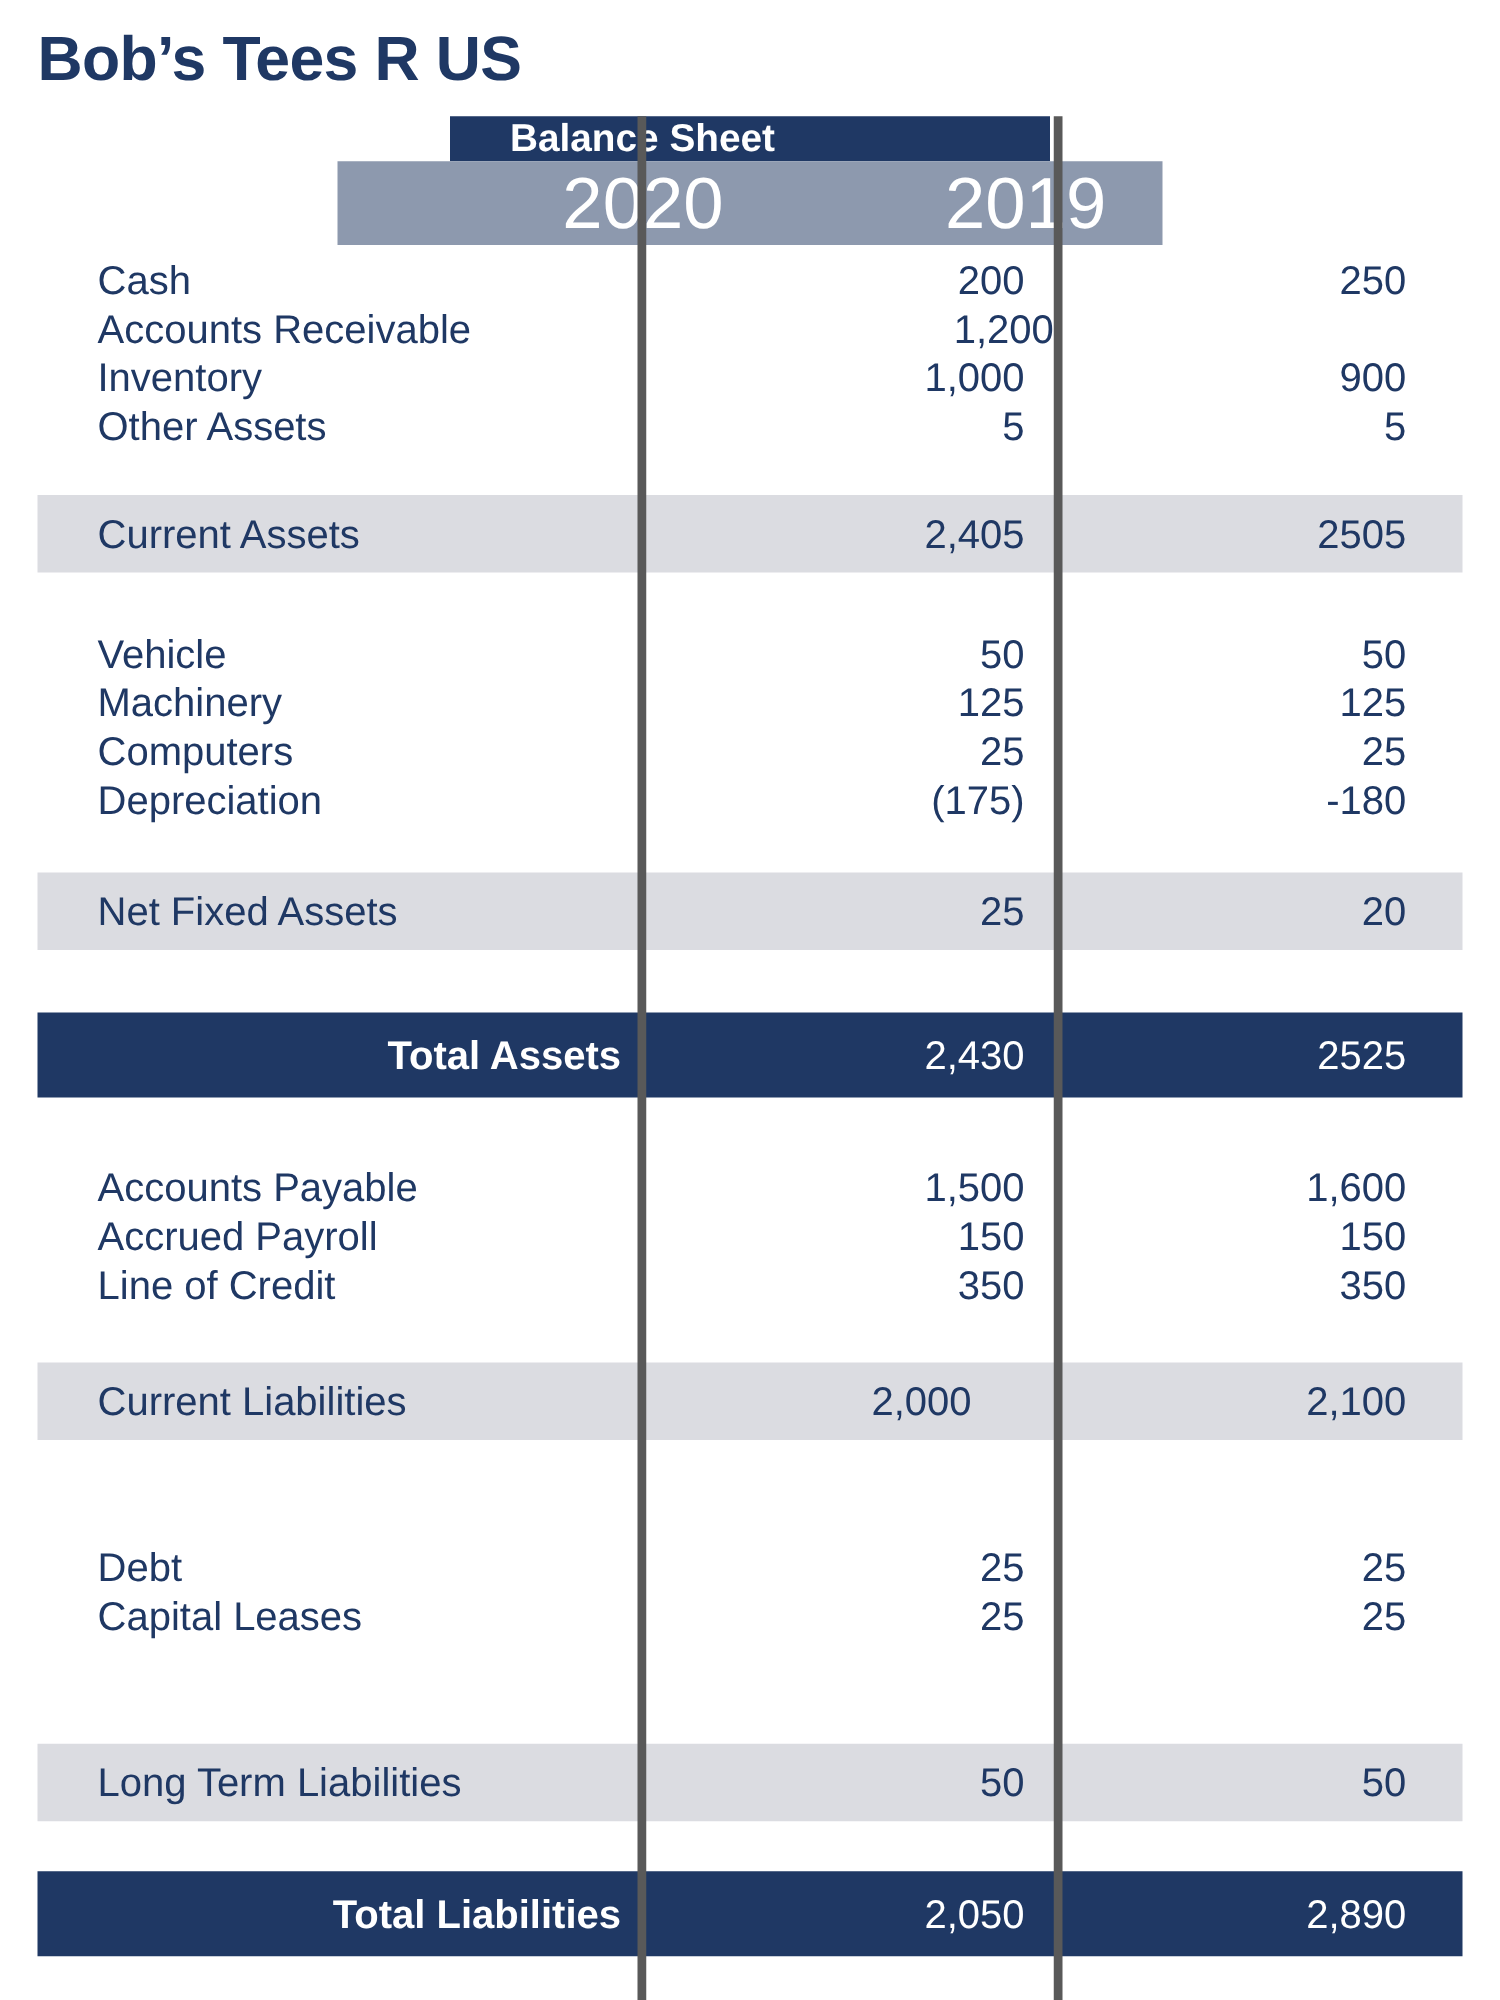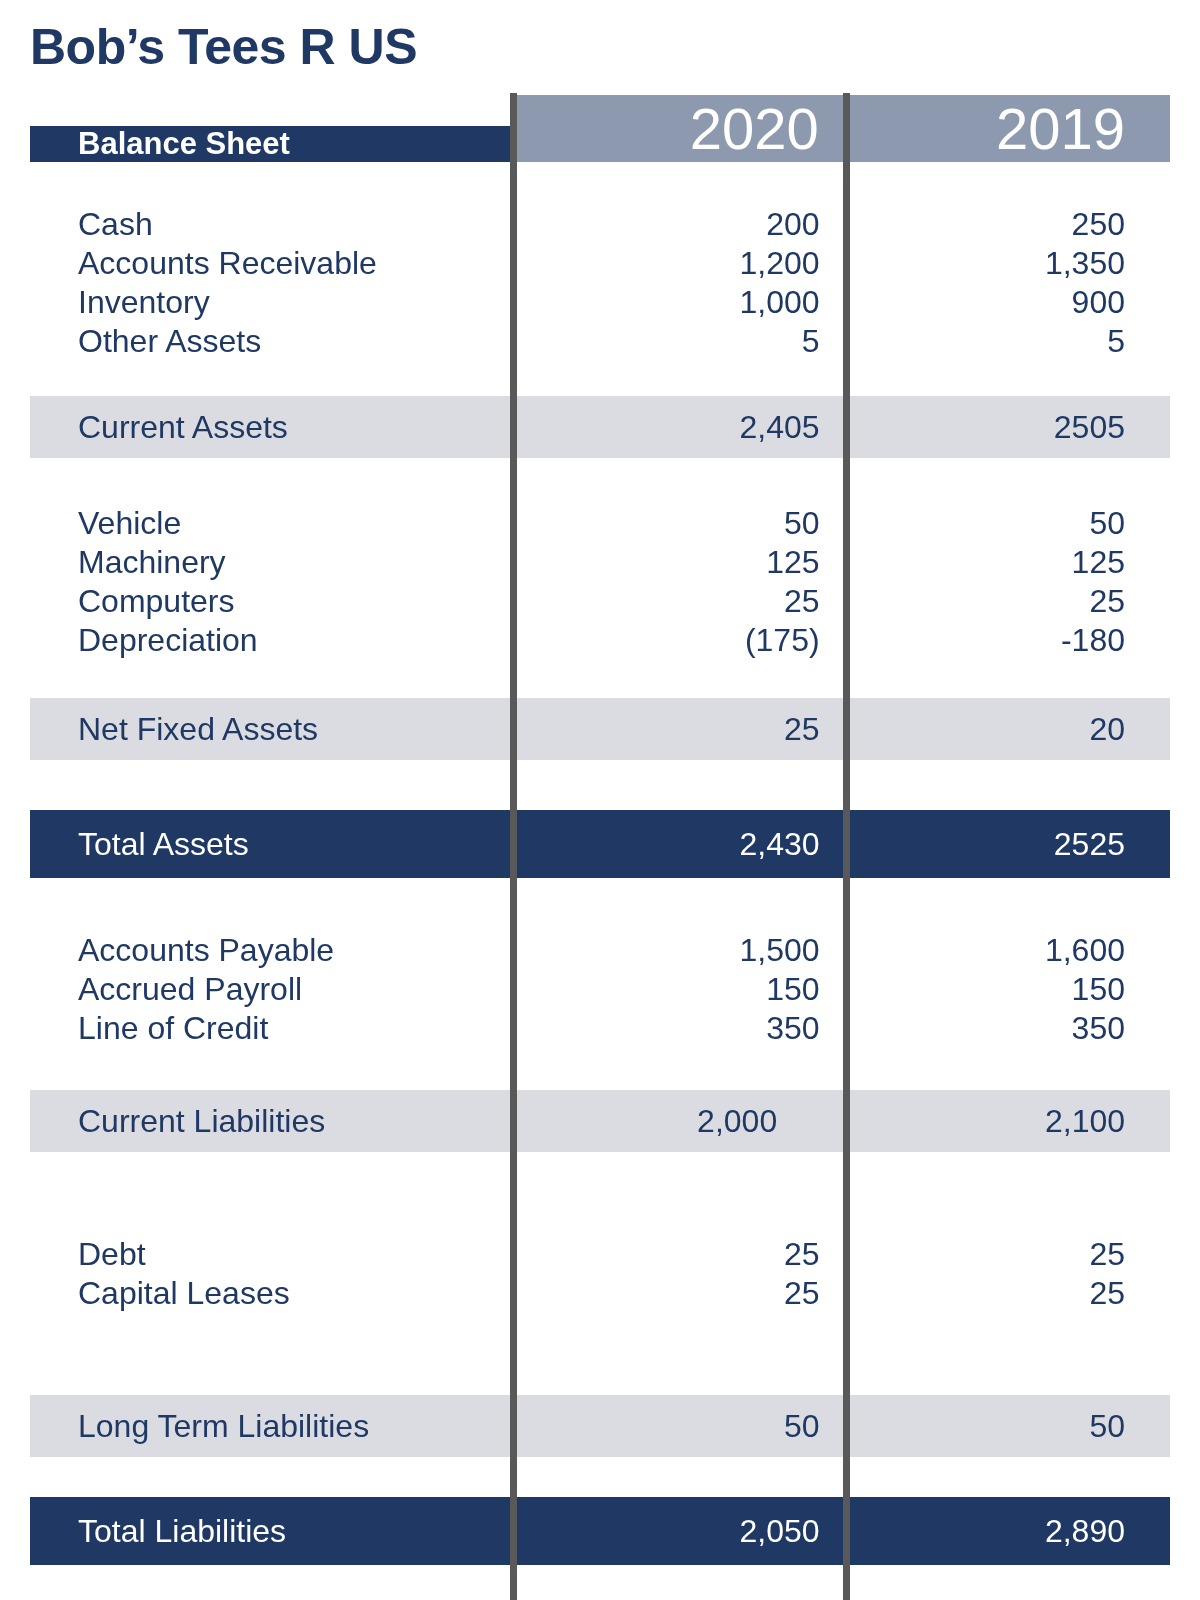--- a/index.html
+++ b/index.html
@@ -39,21 +39,21 @@
   .row{
     position:absolute;left:30px;width:1140px;
     display:flex;align-items:center;
   }
   .c-label{width:480px;padding-left:48px;}
   .c-sp{width:7px;}
   .c-v2020{width:326px;text-align:right;}
   .c-v2019{width:320px;text-align:right;padding-right:45px;margin-left:32px;}
 
   .header-row{
-    top:93px;height:69px;align-items:flex-end;
+    top:93px;height:69px;align-items:center;flex-direction:column;
   }
   .header-label-cell{
     width:480px;background:var(--navy);
     display:flex;align-items:center;padding-left:48px;
   }
   .header-label-cell span{
     color:var(--white-text);font-size:31px;font-weight:bold;
   }
   .header-years{
     width:660px;background:var(--header-gray-blue);
@@ -69,21 +69,21 @@
   .line-block{position:absolute;left:30px;width:1140px;}
   .line-row{height:39px;display:flex;align-items:center;font-size:32px;}
 
   .band{
     height:62px;background:var(--band-gray);font-size:32px;
   }
   .total-band{
     height:68px;background:var(--navy);font-size:32px;
     color:var(--white-text);z-index:2;
   }
-  .total-band .c-label{font-weight:normal;}
+  .total-band .c-label{font-weight:bold;text-align:right;}
 </style>
 </head>
 <body>
 
 <div class="canvas">
 
   <div class="title">Bob’s Tees R US</div>
 
   <div class="row header-row">
     <div class="header-label-cell">
@@ -101,21 +101,20 @@
         <div class="c-sp"></div>
       <div class="c-v2020">200</div>
         <div class="c-sp"></div>
       <div class="c-v2019">250</div>
     </div>
     <div class="line-row">
       <div class="c-label">Accounts Receivable</div>
         <div class="c-sp"></div>
       <div class="c-v2020">1,200</div>
         <div class="c-sp"></div>
-      <div class="c-v2019">1,350</div>
     </div>
     <div class="line-row">
       <div class="c-label">Inventory</div>
         <div class="c-sp"></div>
       <div class="c-v2020">1,000</div>
         <div class="c-sp"></div>
       <div class="c-v2019">900</div>
     </div>
     <div class="line-row">
       <div class="c-label">Other Assets</div>

